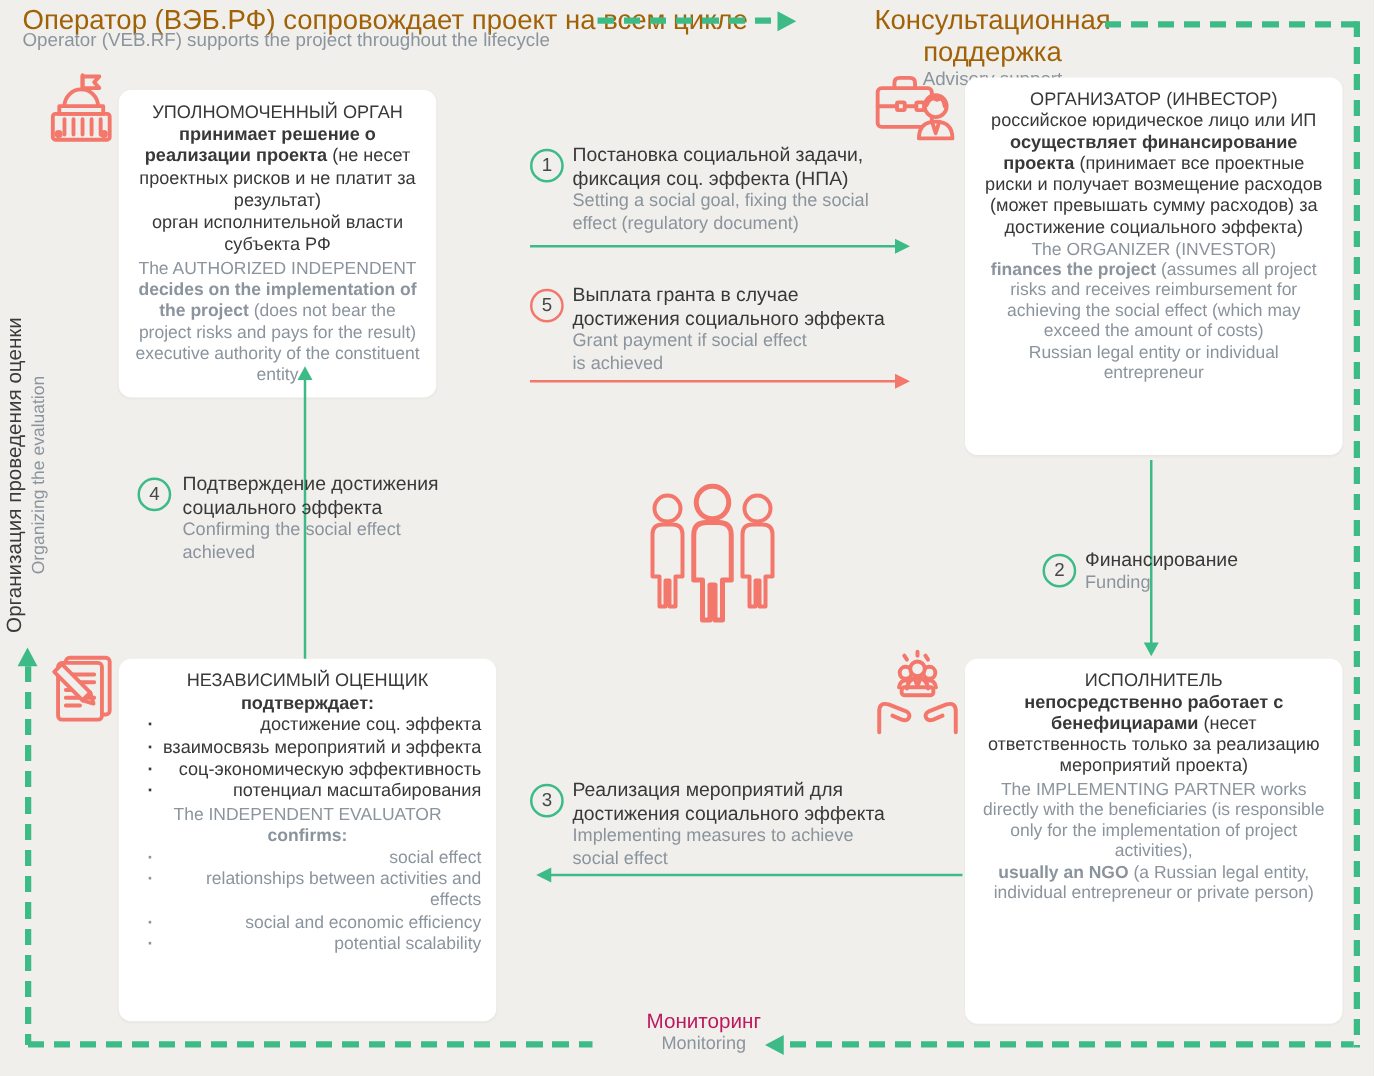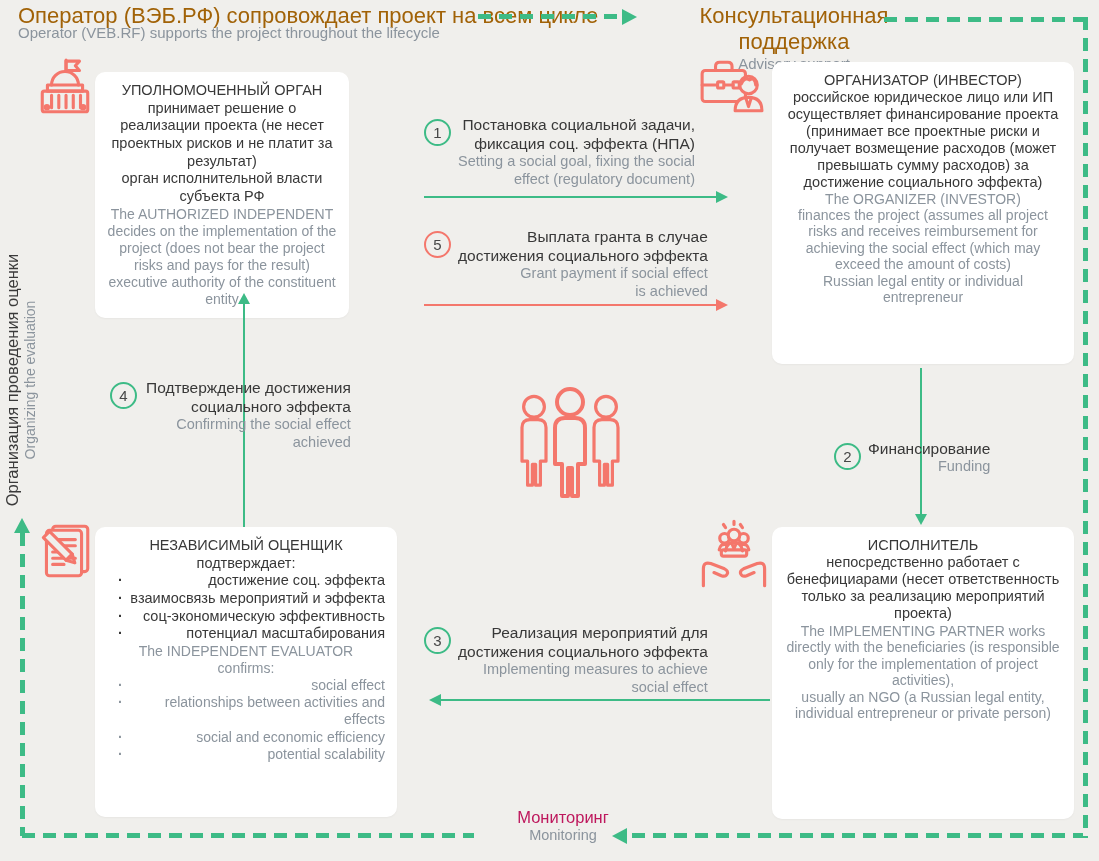--- a/index.html
+++ b/index.html
@@ -7,40 +7,40 @@
     --salmon:#f4776c;
     --dark:#333333;
     --gray:#8b949d;
     --bg:#f0efec;
   }
   *{box-sizing:border-box;margin:0;padding:0}
   body{background:#d8d8d8;font-family:"Liberation Sans",sans-serif;}
   #canvas{position:relative;width:1099px;height:861px;background:var(--bg);overflow:hidden;}
 
   .abs{position:absolute}
-  .b{font-weight:normal}
+  .b{font-weight:bold}
   .pre{white-space:pre-line}
 
   
   .h-ru{font-size:22px;color:#a16207}
   .h-en{font-size:15px;color:var(--gray)}
 
   
   .box{position:absolute;background:#ffffff;border-radius:10px;padding:10px 12px;text-align:center;box-shadow:0 1px 2px rgba(0,0,0,0.04)}
   .box .ru{font-size:14.5px;line-height:1.22;color:#383838}
   .box .en{font-size:14px;line-height:1.22;color:var(--gray)}
   .box ul{list-style:none;text-align:right;margin:0 0 0 8px}
   .box li{position:relative;padding-left:15px}
   .box li::before{content:"·";position:absolute;left:3px;top:0;font-weight:bold}
 
   
   .stepc{position:absolute;width:27px;height:27px;border-radius:50%;border:2px solid var(--green);
          display:flex;align-items:center;justify-content:center;font-size:15px;color:#474747;background:var(--bg)}
   .stepc.red{border-color:var(--salmon)}
-  .steptext{position:absolute;text-align:right}
+  .steptext{position:absolute;text-align:left}
   .steptext .ru{font-size:15.5px;line-height:1.24;color:#383838}
   .steptext .en{font-size:14.5px;line-height:1.24;color:var(--gray)}
 
   
   .hline{position:absolute;height:2px}
   .vline{position:absolute;width:2px}
   .g{background:var(--green)}
   .r{background:var(--salmon)}
   .tri{position:absolute;width:0;height:0}
   .tri.right-g{border-top:6px solid transparent;border-bottom:6px solid transparent;border-left:12px solid var(--green)}

